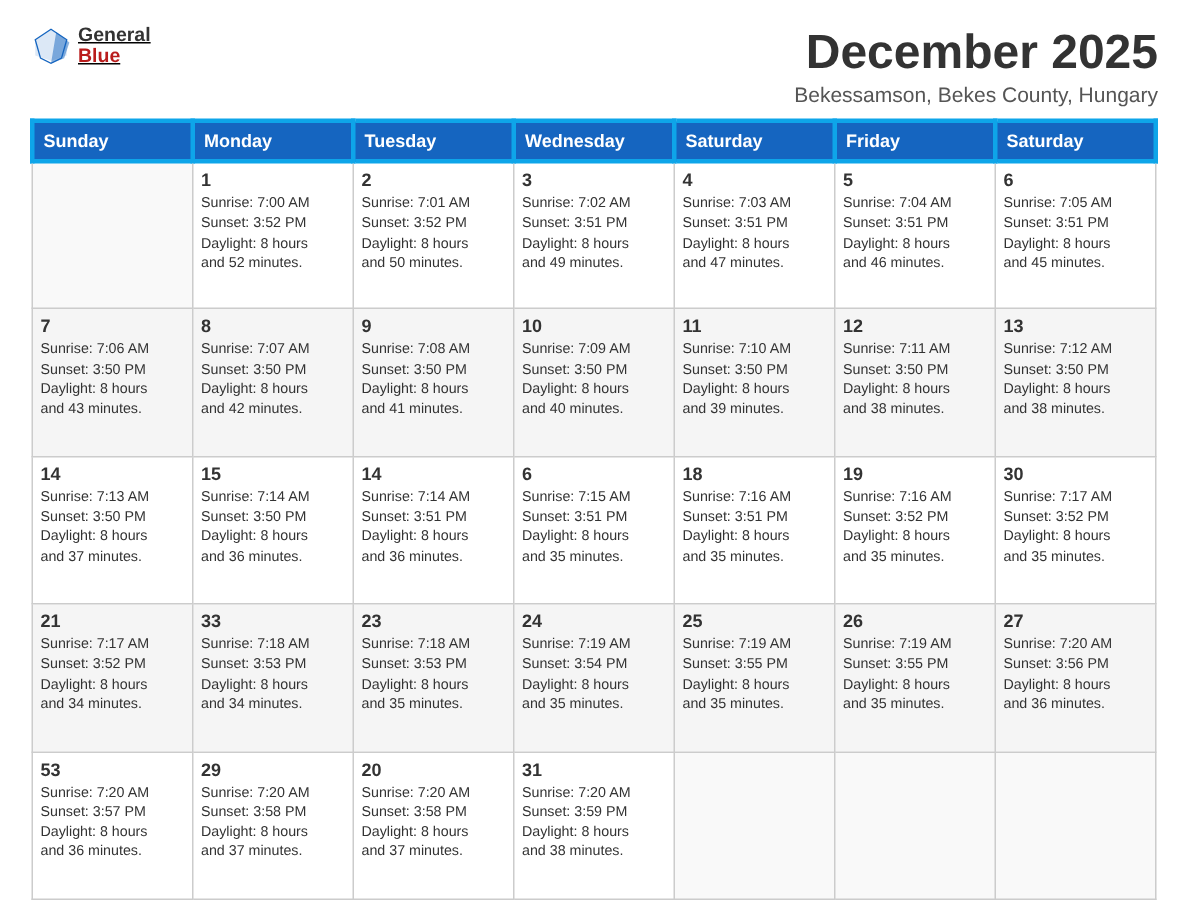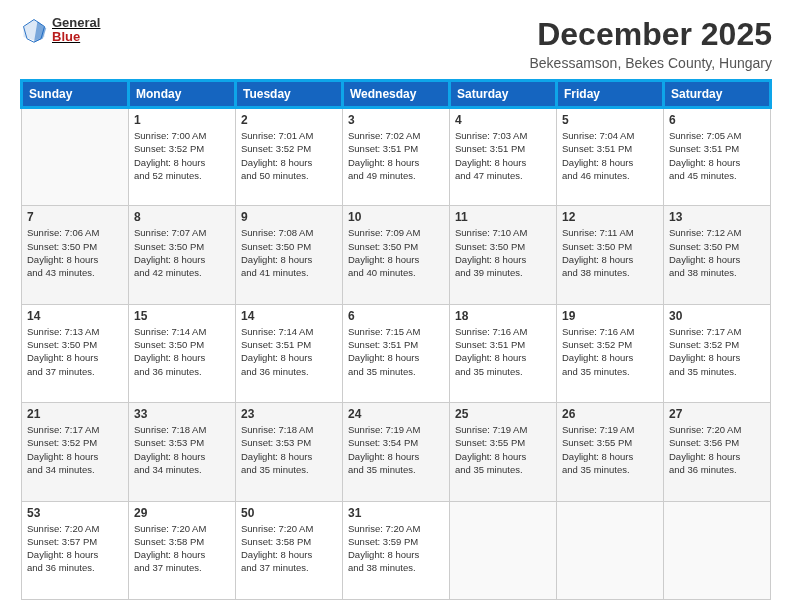--- a/index.html
+++ b/index.html
@@ -254,21 +254,21 @@
         <tr>
           <td>
             <span class="day-number">53</span>
             <div class="day-info">Sunrise: 7:20 AM<br>Sunset: 3:57 PM<br>Daylight: 8 hours<br>and 36 minutes.</div>
           </td>
           <td>
             <span class="day-number">29</span>
             <div class="day-info">Sunrise: 7:20 AM<br>Sunset: 3:58 PM<br>Daylight: 8 hours<br>and 37 minutes.</div>
           </td>
           <td>
-            <span class="day-number">50</span>
+            <span class="day-number">20</span>
             <div class="day-info">Sunrise: 7:20 AM<br>Sunset: 3:58 PM<br>Daylight: 8 hours<br>and 37 minutes.</div>
           </td>
           <td>
             <span class="day-number">31</span>
             <div class="day-info">Sunrise: 7:20 AM<br>Sunset: 3:59 PM<br>Daylight: 8 hours<br>and 38 minutes.</div>
           </td>
           <td class="empty-cell"></td>
           <td class="empty-cell"></td>
           <td class="empty-cell"></td>
         </tr>

